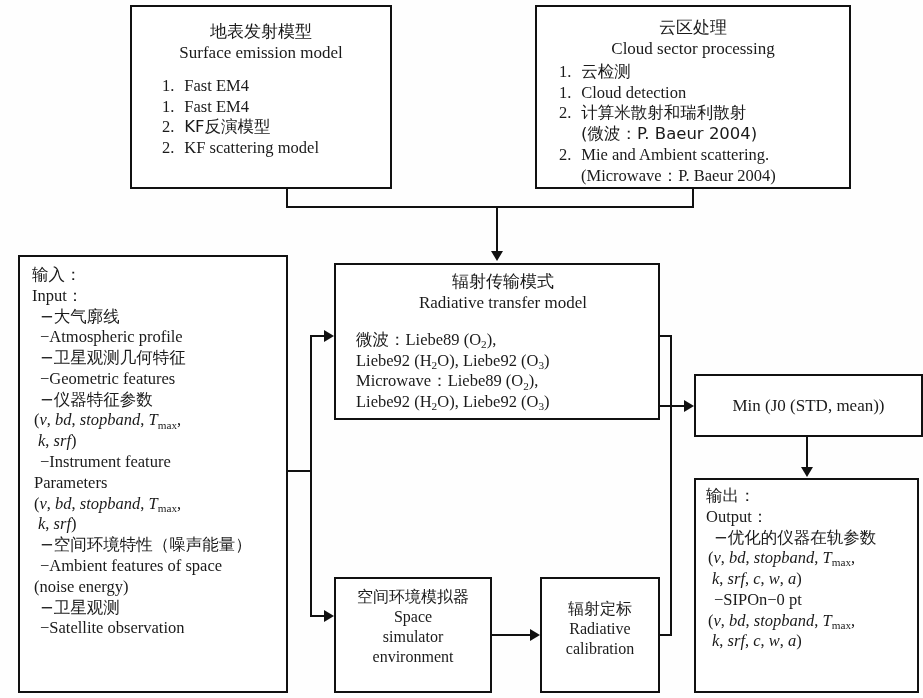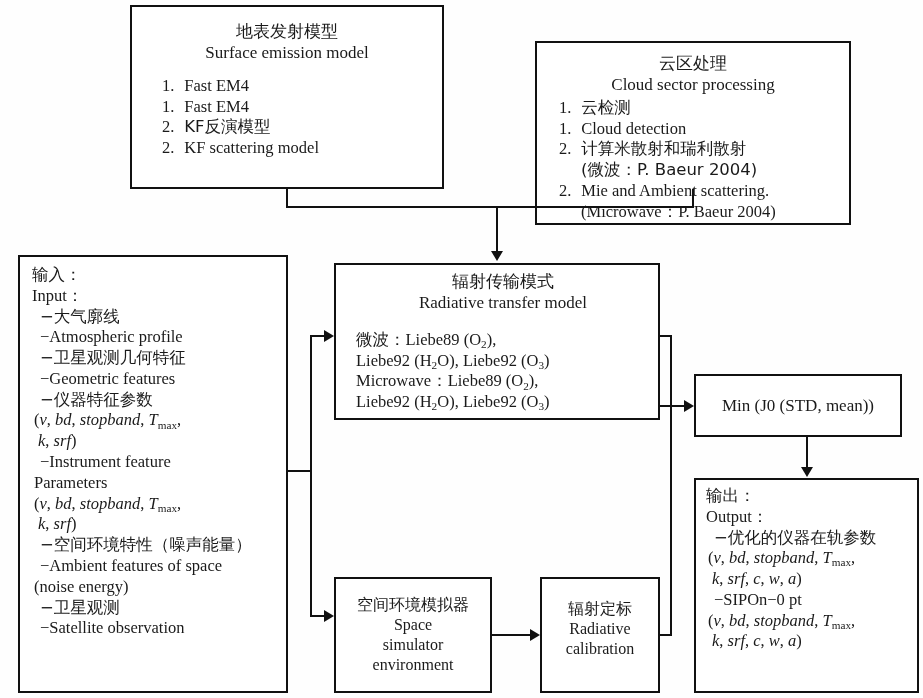--- a/index.html
+++ b/index.html
@@ -46,25 +46,25 @@
     border-right:6px solid transparent;
     border-top:10px solid #111111;
   }
   .arrow-right{
     border-top:6px solid transparent;
     border-bottom:6px solid transparent;
     border-left:10px solid #111111;
   }
 
   
-  #box-surface-emission{ left:130px; top:5px; width:314px; height:184px; }
-  #box-cloud-sector{ left:535px; top:5px; width:316px; height:184px;margin-top:36px; }
+  #box-surface-emission{ left:130px; top:5px; width:262px; height:184px; }
+  #box-cloud-sector{ left:535px; top:5px; width:316px; height:184px; }
   #box-input{ left:18px; top:255px; width:270px; height:438px; }
   #box-rtm{ left:334px; top:263px; width:326px; height:157px;padding-left:6px; }
-  #box-min{ left:694px; top:374px; width:208px; height:63px; }
+  #box-min{ left:694px; top:374px; width:229px; height:63px; }
   #box-output{ left:694px; top:478px; width:225px; height:215px; }
   #box-space-sim{ left:334px; top:577px; width:158px; height:116px; }
   #box-radcal{ left:540px; top:577px; width:120px; height:116px; }
 
   .t-title{ font-size:17px; }
   .t-body{ font-size:16.5px; }
   .t-sm{ font-size:16px; }
 </style>
 </head>
 <body>
@@ -198,21 +198,21 @@
       <div class="line t-body" style="padding-left:2px;">
         (<span class="ital">v</span>, <span class="ital">bd</span>, <span class="ital">stopband</span>, <span class="ital">T</span><sub>max</sub>,
       </div>
       <div class="line t-body" style="padding-left:6px;">
         <span class="ital">k</span>, <span class="ital">srf</span>, <span class="ital">c</span>, <span class="ital">w</span>, <span class="ital">a</span>)
       </div>
     </div>
   </div>
 
   <div class="box" id="box-space-sim">
-    <div class="inner" style="padding-top:16px;">
+    <div class="inner" style="padding-top:8px;">
       <div class="ttl cn t-sm">空间环境模拟器</div>
       <div class="ttl t-sm">Space</div>
       <div class="ttl t-sm">simulator</div>
       <div class="ttl t-sm">environment</div>
     </div>
   </div>
 
   <div class="box" id="box-radcal">
     <div class="inner" style="padding-top:20px;">
       <div class="ttl cn t-sm">辐射定标</div>

